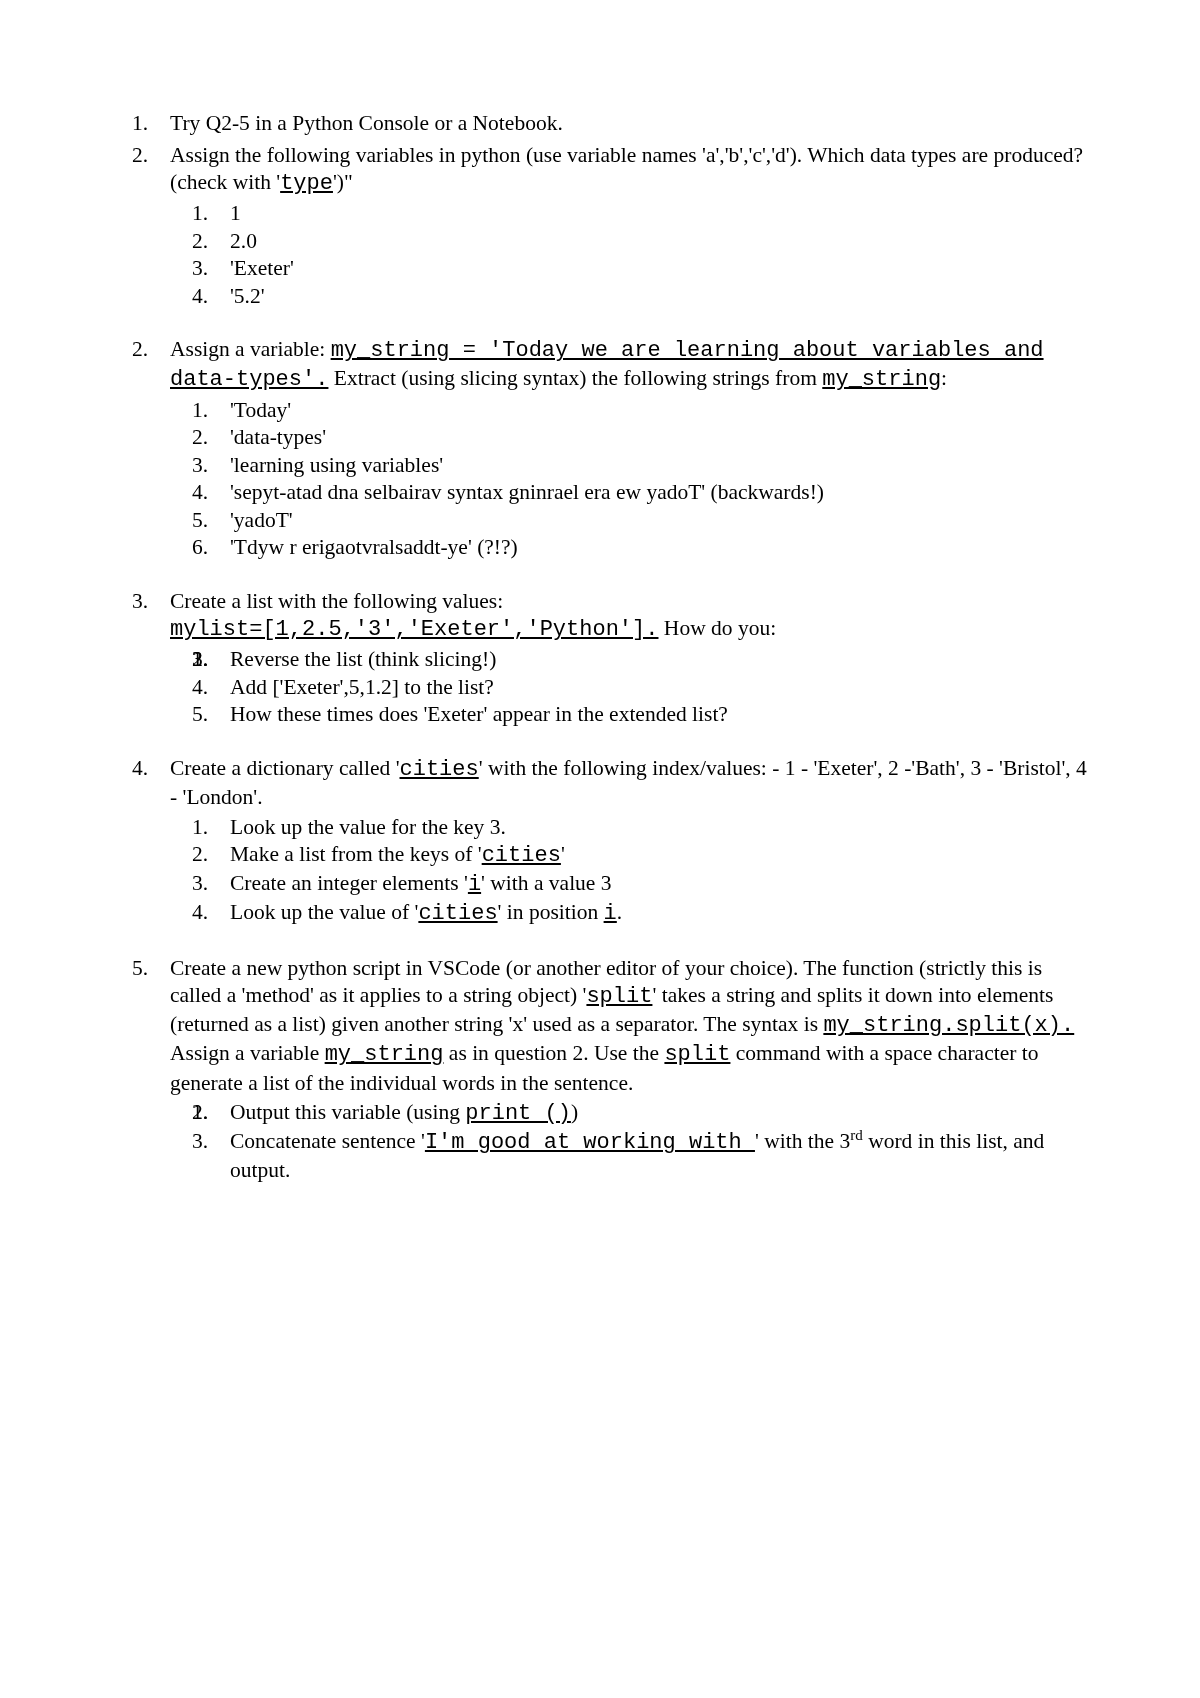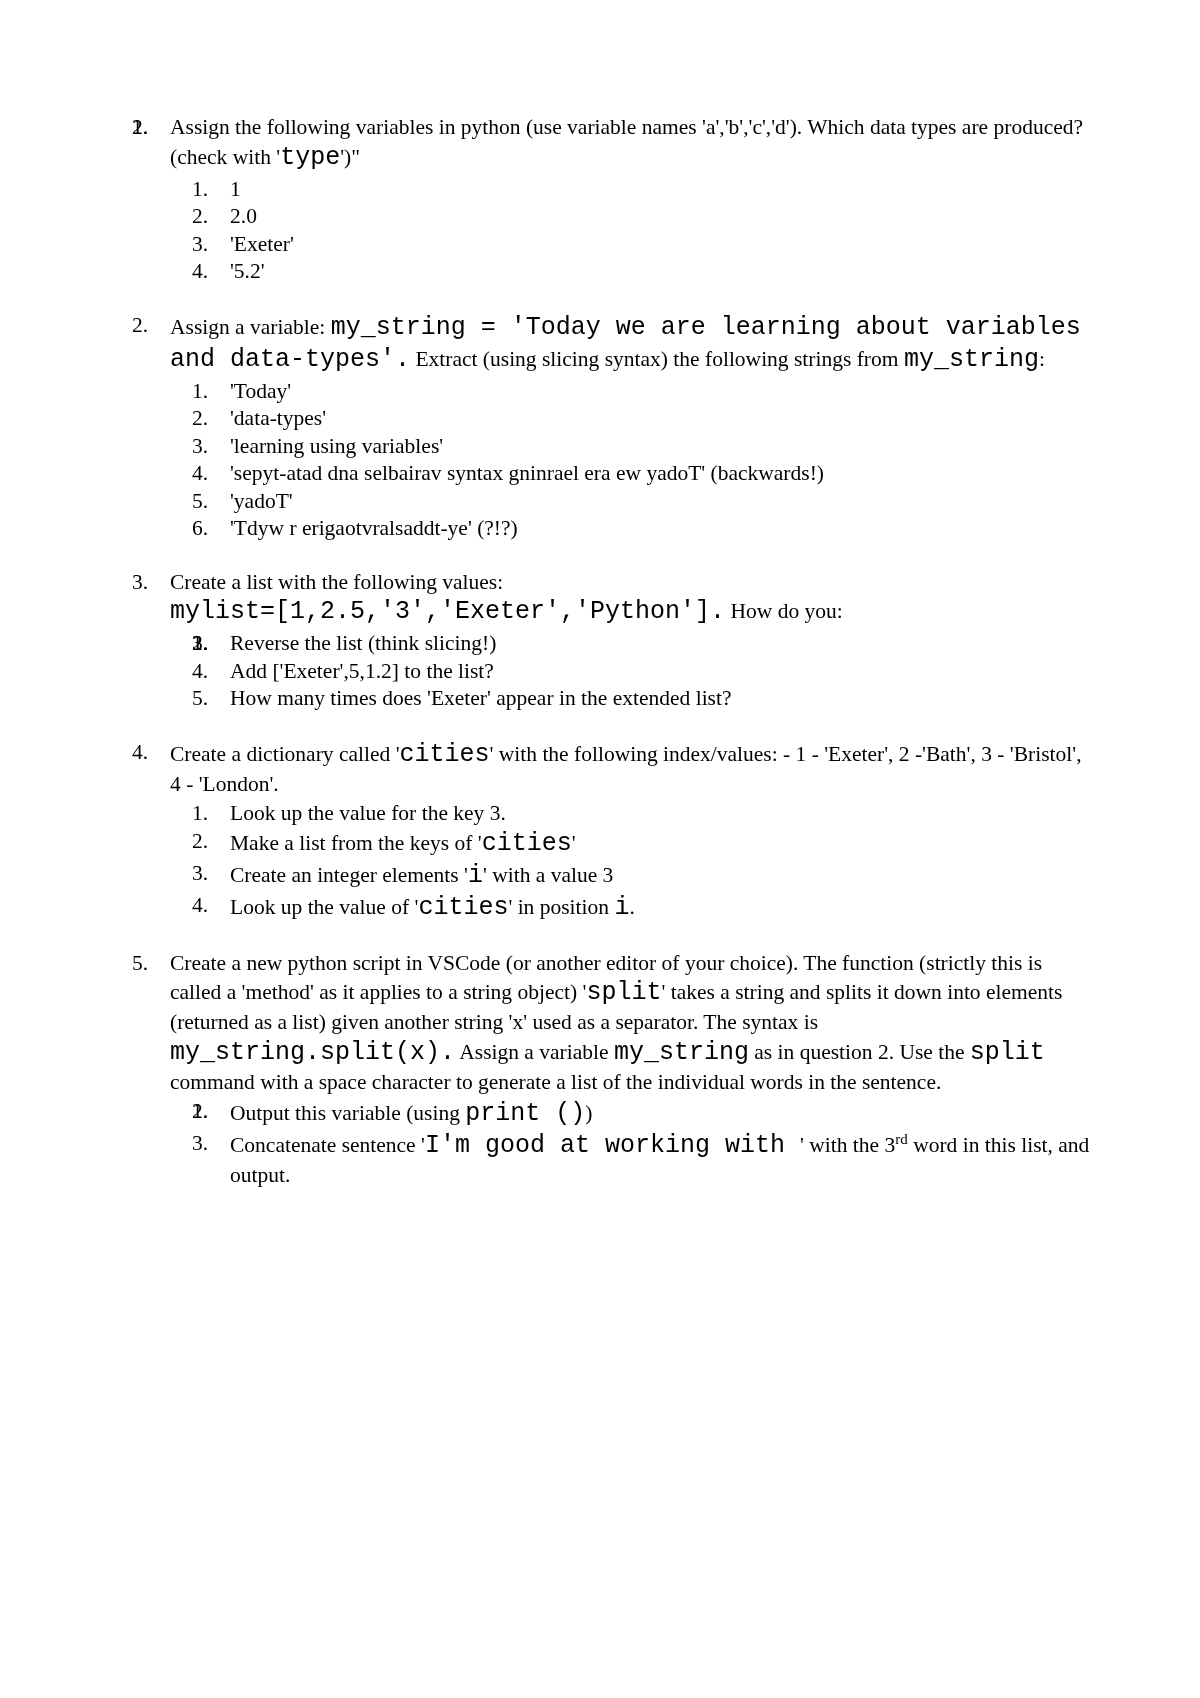--- a/index.html
+++ b/index.html
@@ -51,37 +51,39 @@
     position: relative;
     margin: 0;
   }
   ol.sub > li > .num {
     position: absolute;
     left: 22px;
     top: 0;
   }
   code, .mono {
     font-family: "Courier New", Courier, monospace;
-    font-size: 25px;
+    font-size: 22px;
+    text-decoration: underline;
   }
   sup {
     font-size: 0.7em;
     vertical-align: super;
     line-height: 0;
   }
 </style>
 </head>
 <body>
 
 <div class="page">
 
   <ol class="top">
 
     <li>
       <span class="num">1.</span>
+      <span>Try Q2-5 in a Python Console or a Notebook.</span>
     </li>
 
     <li>
       <span class="num">2.</span>
       <span>Assign the following variables in python (use variable names 'a','b','c','d'). Which data types are produced? (check with '</span><span class="mono">type</span><span>')"</span>
       <ol class="sub">
         <li><span class="num">1.</span><span>1</span></li>
         <li><span class="num">2.</span><span>2.0</span></li>
         <li><span class="num">3.</span><span>'Exeter'</span></li>
         <li><span class="num">4.</span><span>'5.2'</span></li>
@@ -103,21 +105,21 @@
 
     <li class="spaced">
       <span class="num">3.</span>
       <span>Create a list with the following values: </span><br>
       <span class="mono">mylist=[1,2.5,'3','Exeter','Python'].</span><span>  How do you:</span>
       <ol class="sub">
         <li><span class="num">1.</span></li>
         <li><span class="num">2.</span></li>
         <li><span class="num">3.</span><span>Reverse the list (think slicing!)</span></li>
         <li><span class="num">4.</span><span>Add ['Exeter',5,1.2] to the list?</span></li>
-        <li><span class="num">5.</span><span>How many times does 'Exeter' appear in the extended list?</span></li>
+        <li><span class="num">5.</span><span>How these times does 'Exeter' appear in the extended list?</span></li>
       </ol>
     </li>
 
     <li class="spaced">
       <span class="num">4.</span>
       <span>Create a dictionary called '</span><span class="mono">cities</span><span>' with the following index/values: - 1 - 'Exeter', 2 -'Bath',  3 - 'Bristol', 4 - 'London'.</span>
       <ol class="sub">
         <li><span class="num">1.</span><span>Look up the value for the key 3.</span></li>
         <li><span class="num">2.</span><span>Make a list from the keys of '</span><span class="mono">cities</span><span>'</span></li>
         <li><span class="num">3.</span><span>Create an integer elements '</span><span class="mono">i</span><span>' with a value 3</span></li>

